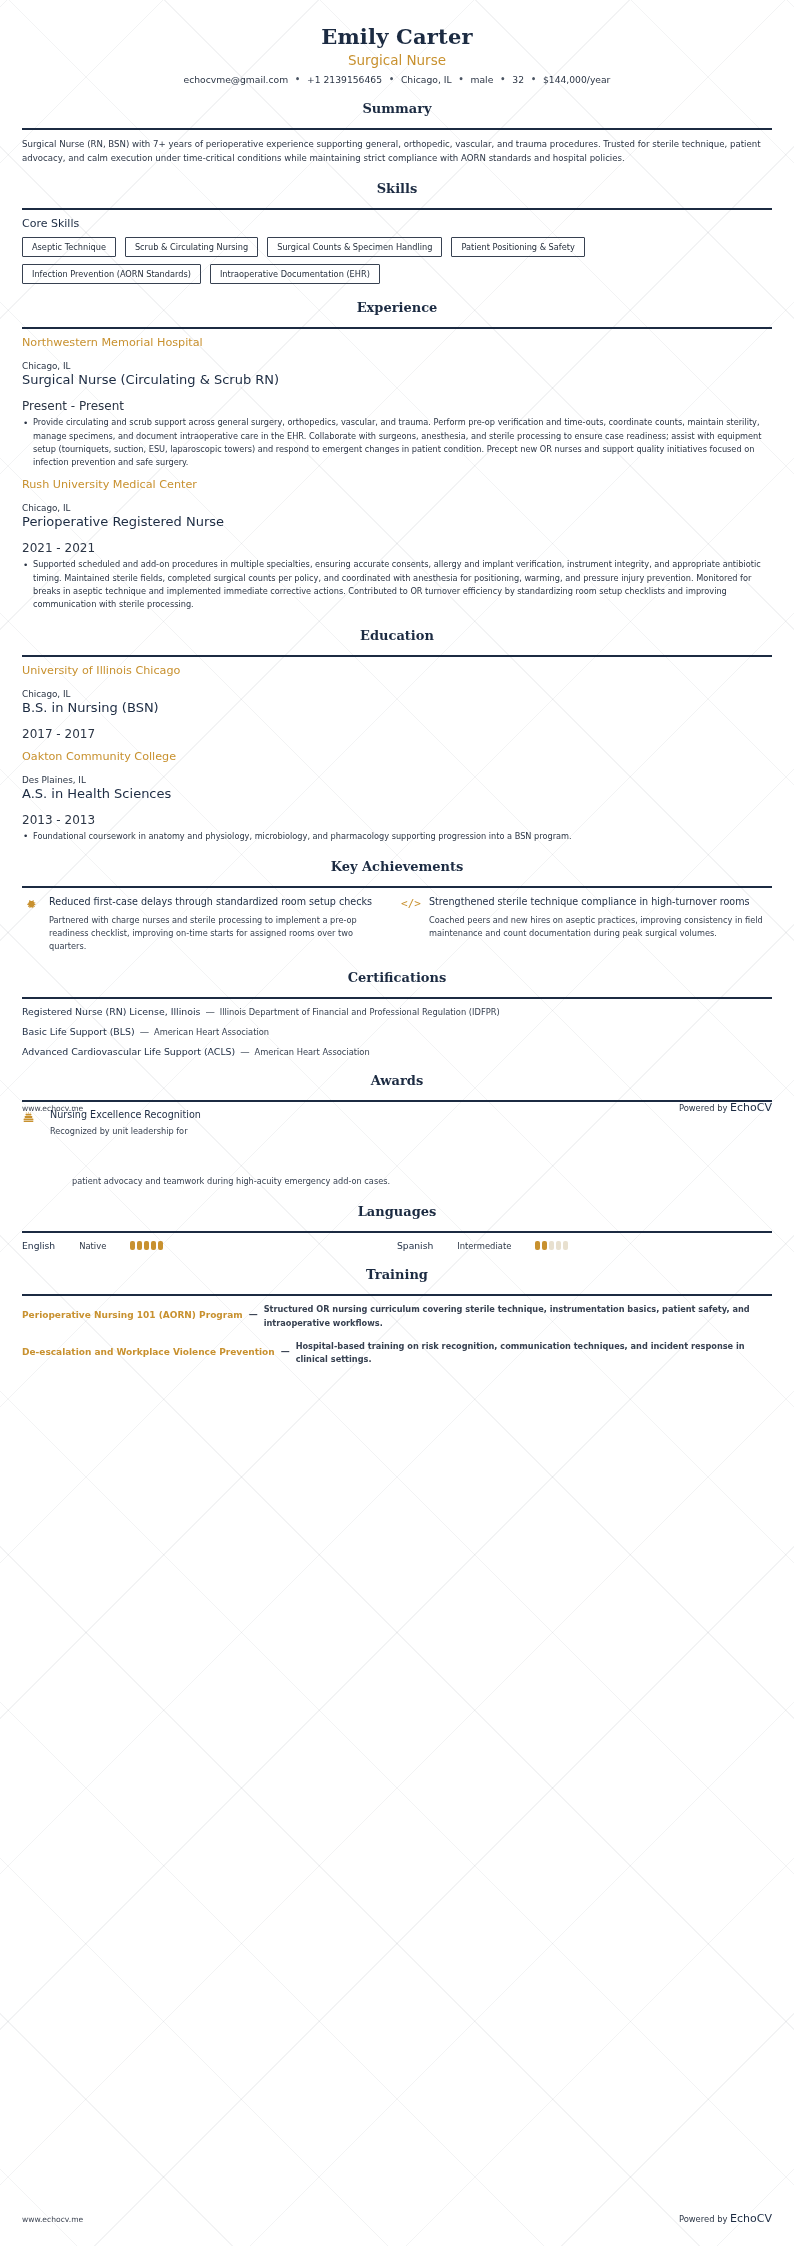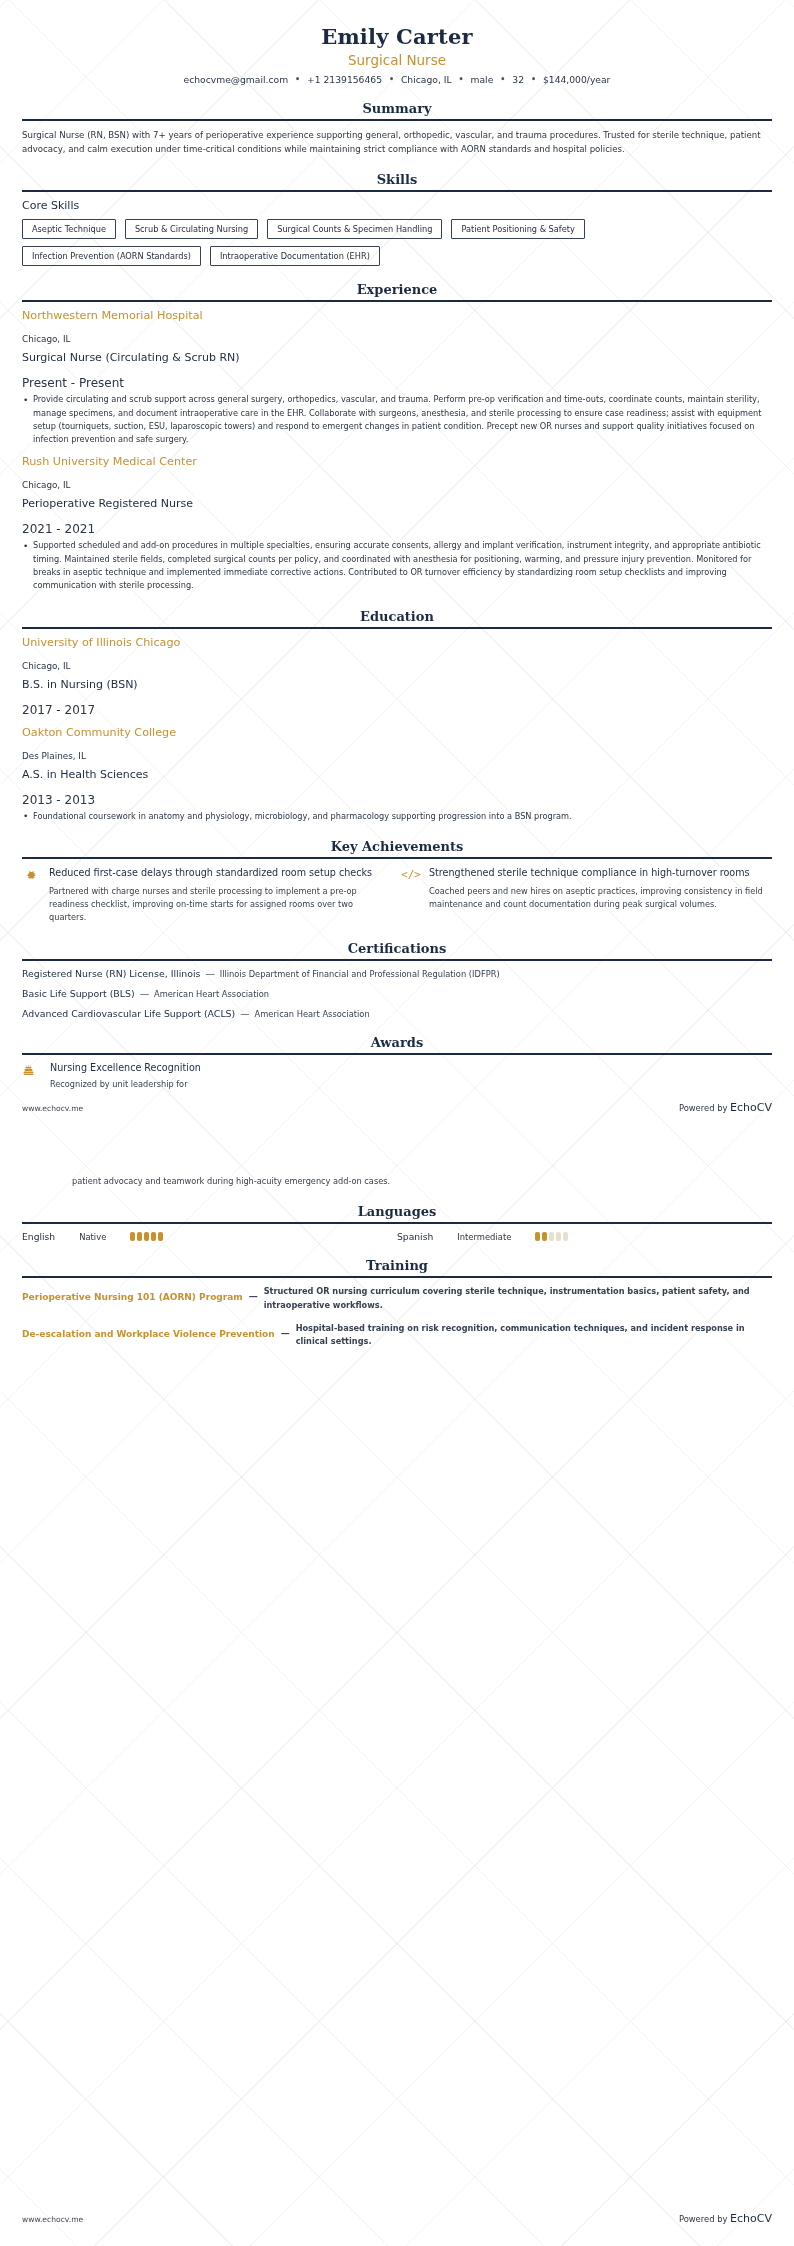--- a/index.html
+++ b/index.html
@@ -68,21 +68,21 @@
   }
 
   
   .sec { margin-top: 16px; }
   .sec-title {
     text-align: center;
     font-family: "DejaVu Serif", serif;
     font-weight: bold;
     font-size: 13px;
     color: #1c2b42;
-    padding-bottom: 3px;
+    padding-bottom: 12px;
   }
   .sec-rule {
     border-top: 2px solid #1c2b42;
     margin-bottom: 7px;
   }
 
   
   .summary-text {
     font-size: 8.6px;
     line-height: 1.65;
@@ -120,23 +120,23 @@
     font-size: 11.2px;
     color: #c8912f;
     font-weight: normal;
   }
   .entry-loc {
     font-size: 8.8px;
     color: #2b3545;
     white-space: nowrap;
   }
   .entry-role {
-    font-size: 11px;
+    font-size: 13px;
     color: #1c2b42;
-    margin-top: 7px;
+    margin-top: 1px;
   }
   .entry-dates {
     font-size: 12px;
     color: #2b3545;
     white-space: nowrap;
   }
   .bullets { list-style: none; margin-top: 3px; }
   .bullets li {
     position: relative;
     padding-left: 11px;

